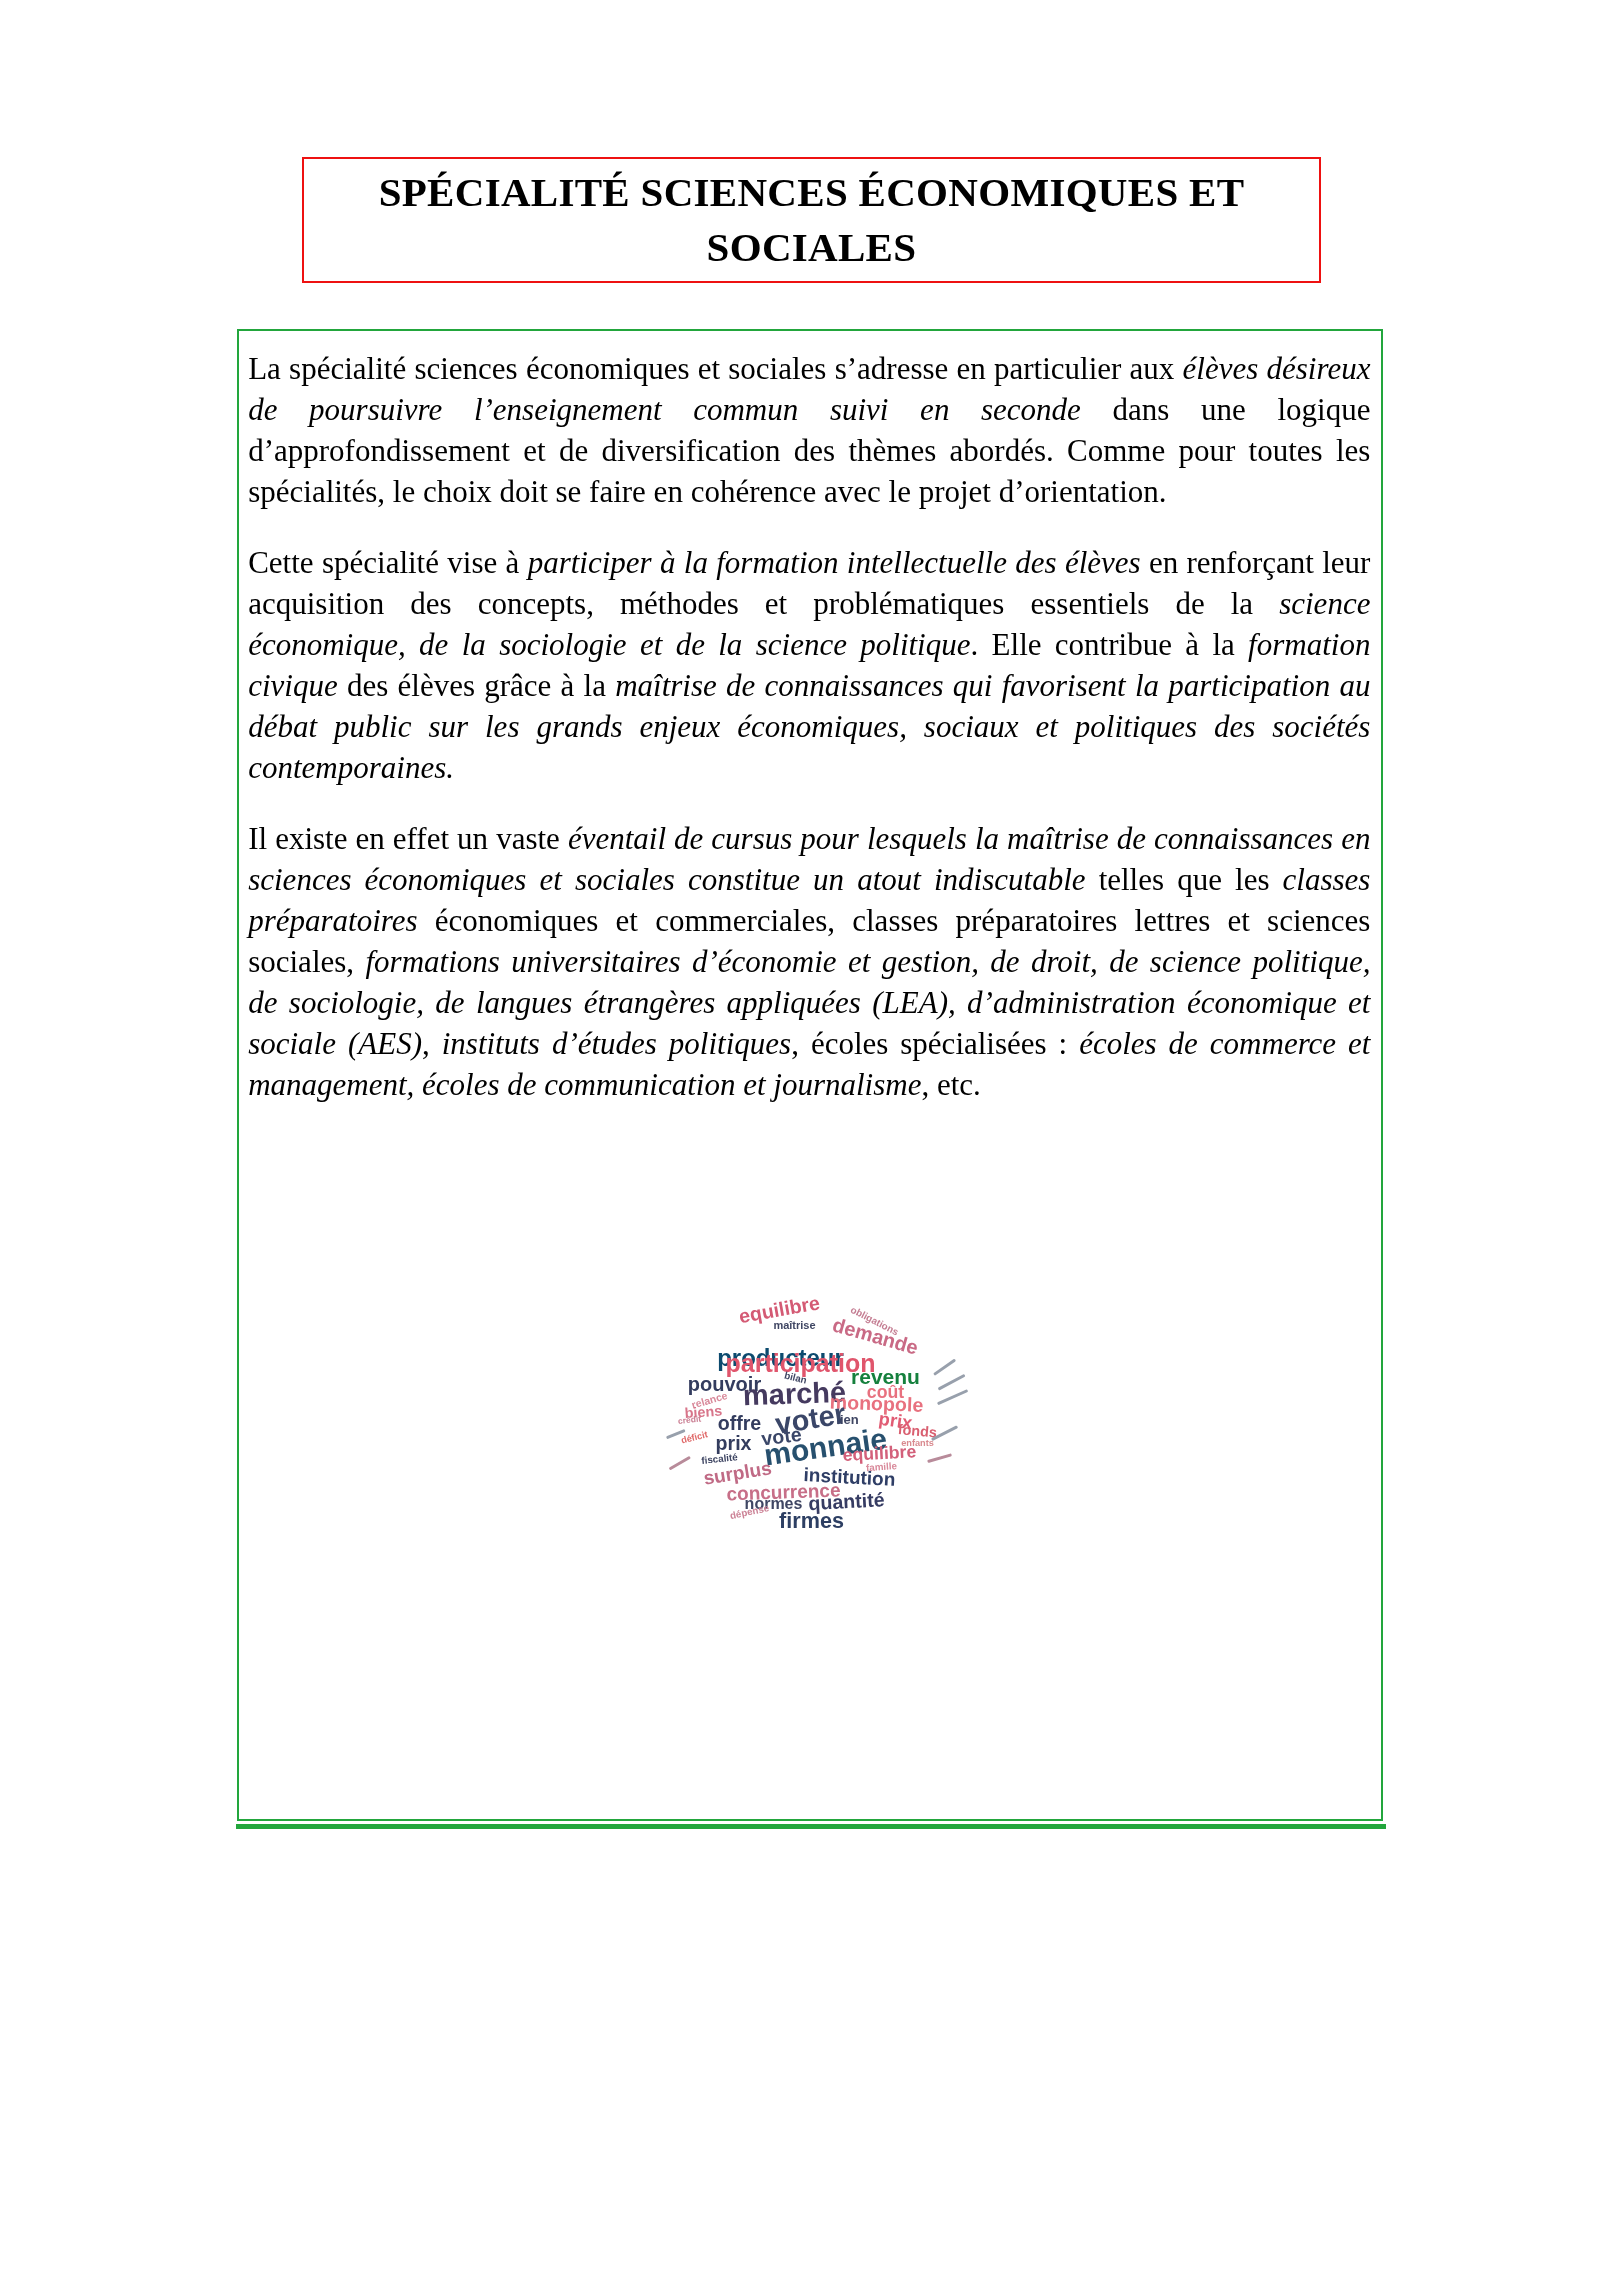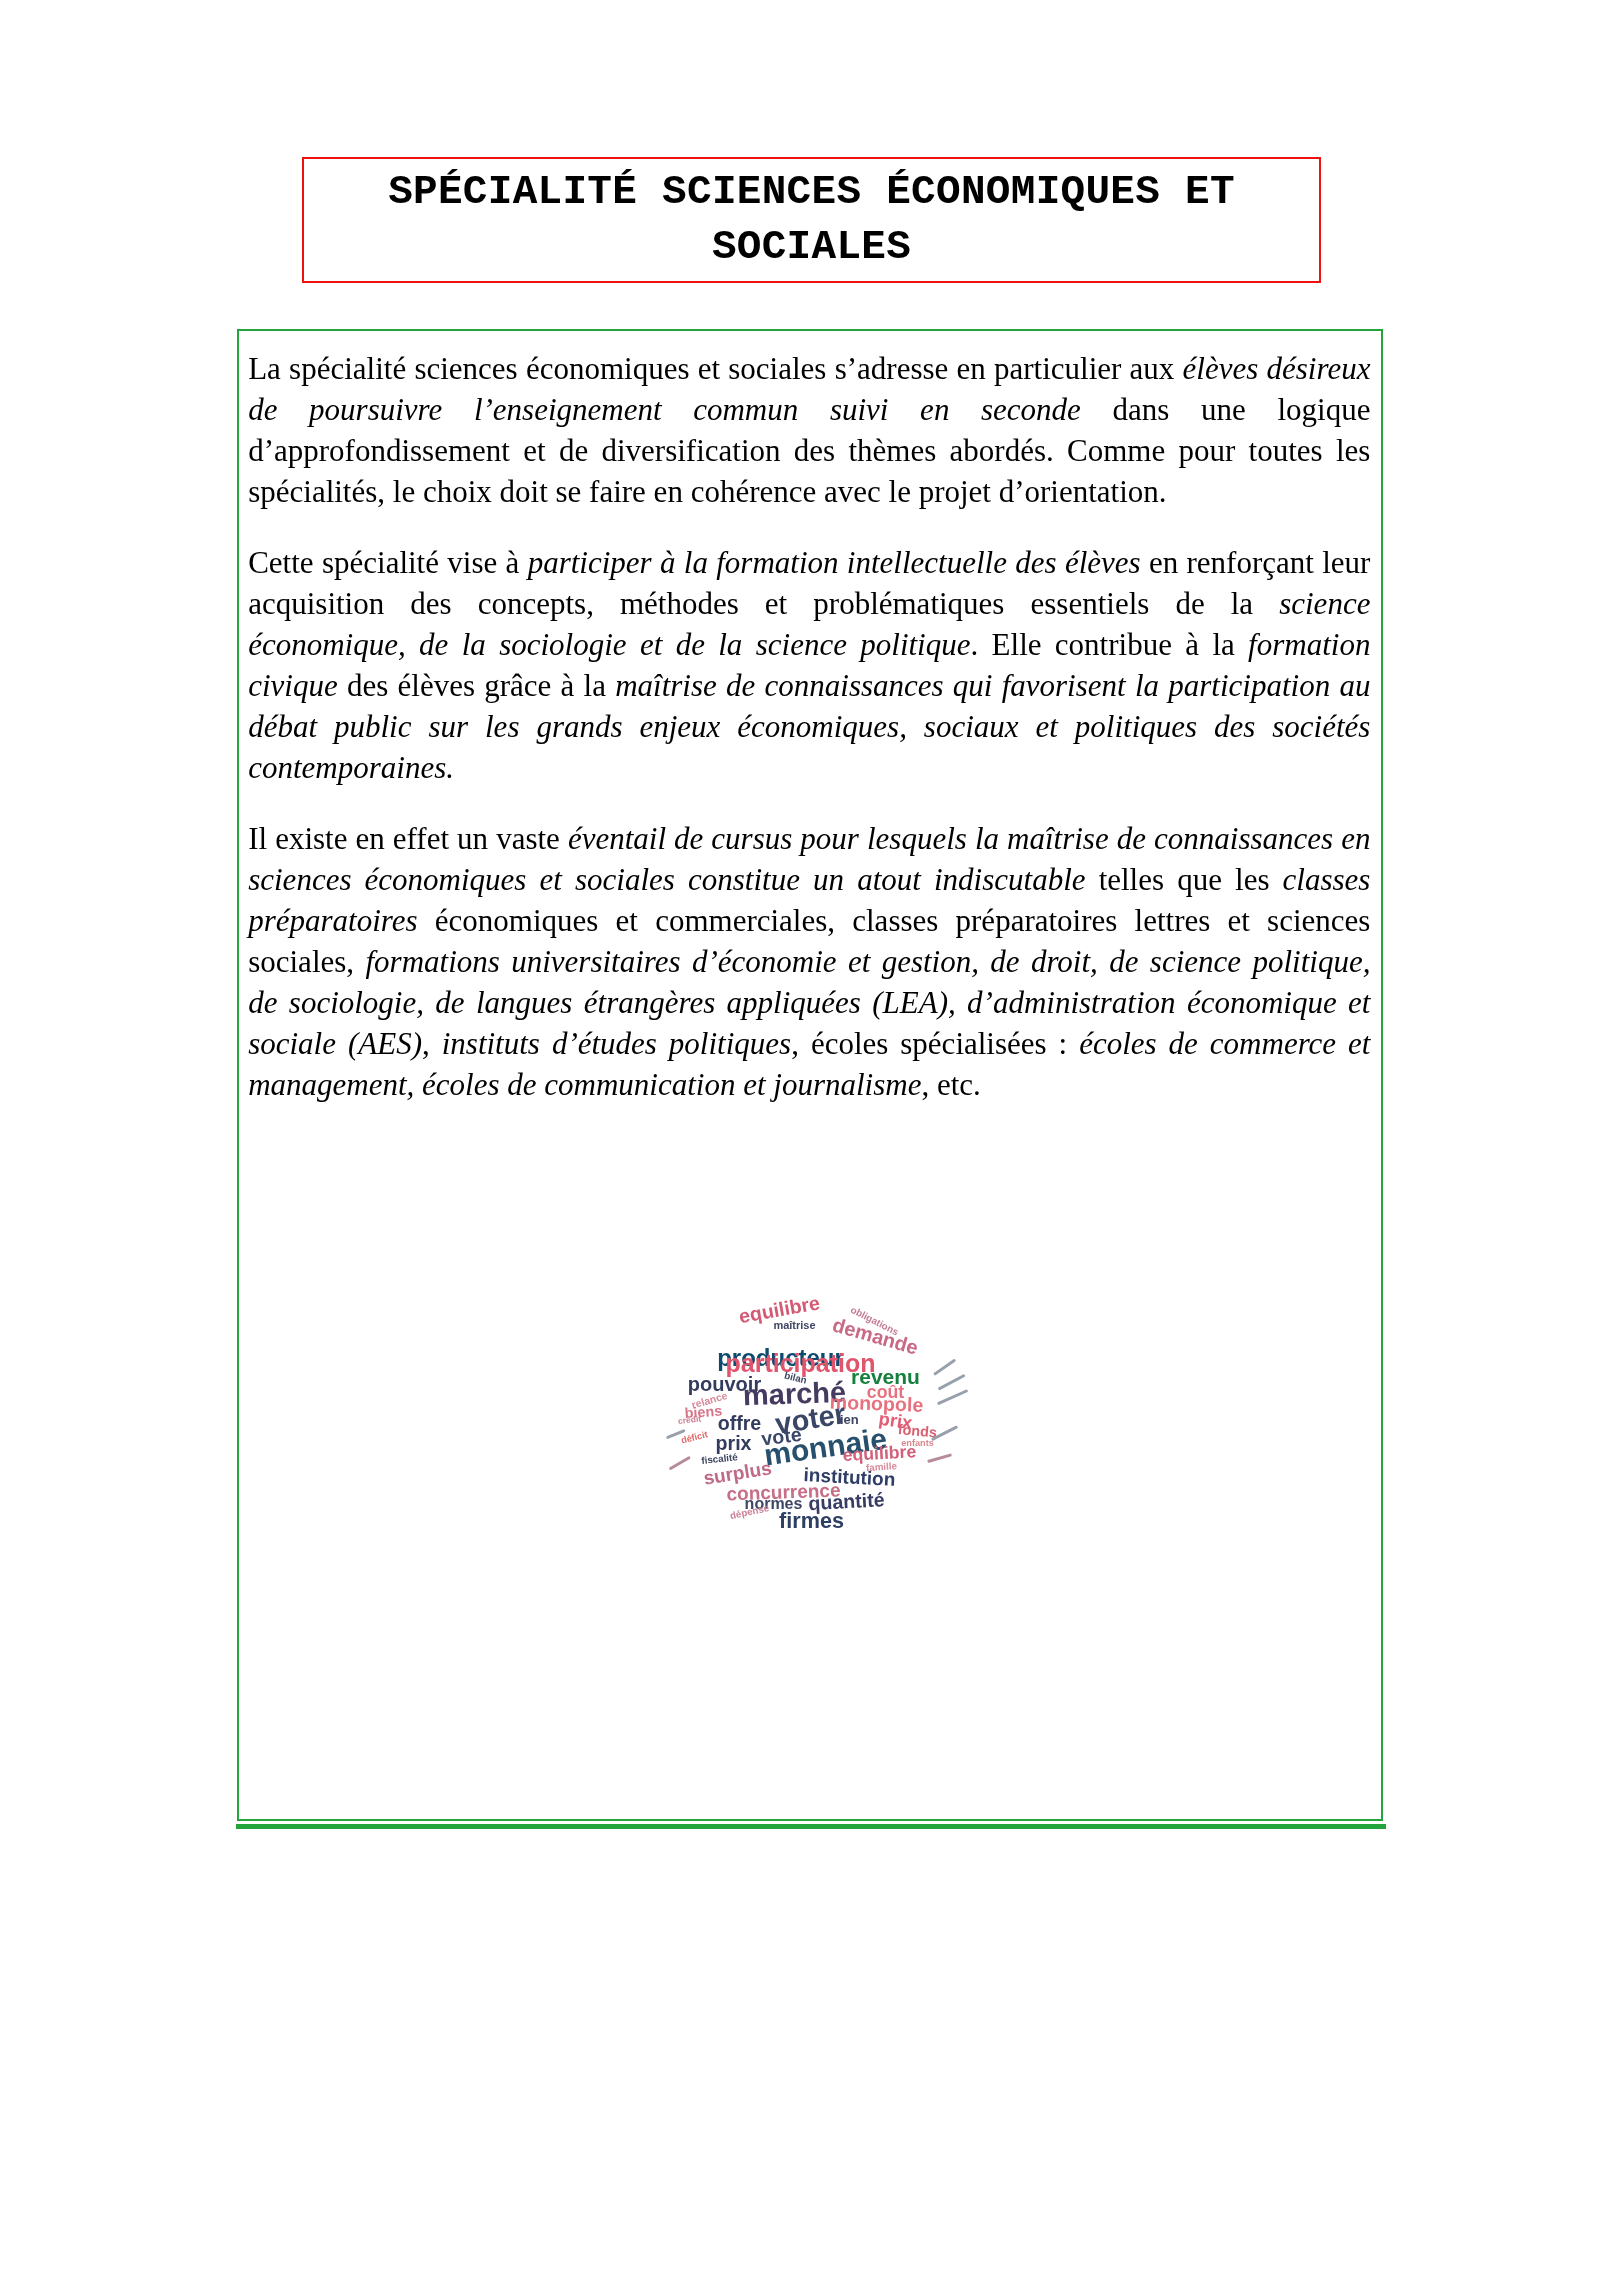--- a/index.html
+++ b/index.html
@@ -15,21 +15,20 @@
     position:absolute; left:302px; top:157px;
     width:1019px; height:126px;
     border:2px solid #ee1111;
     box-sizing:border-box;
     text-align:center;
     font-weight:bold;
     font-size:41px;
     line-height:55px;
     padding-top:5.9px;
     letter-spacing:0.3px;
-    font-family:Liberation Mono, monospace;
   }
   .content-box {
     position:absolute; left:237px; top:329px;
     width:1146px; height:1492px;
     border:2px solid #22a63c;
     box-sizing:border-box;
     padding:17px 2.6px 0 9.2px;
     font-size:31px;
     line-height:41px;
     text-align:justify;

